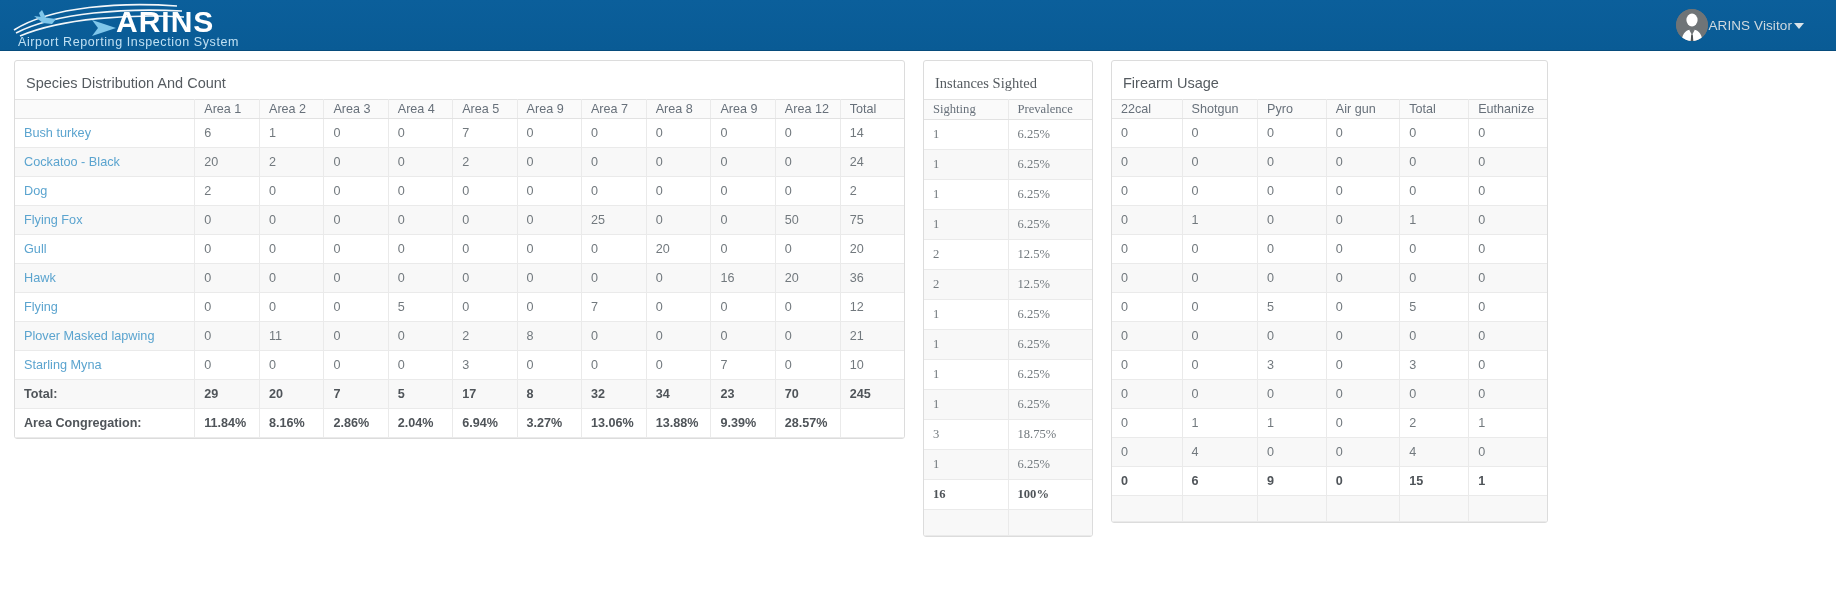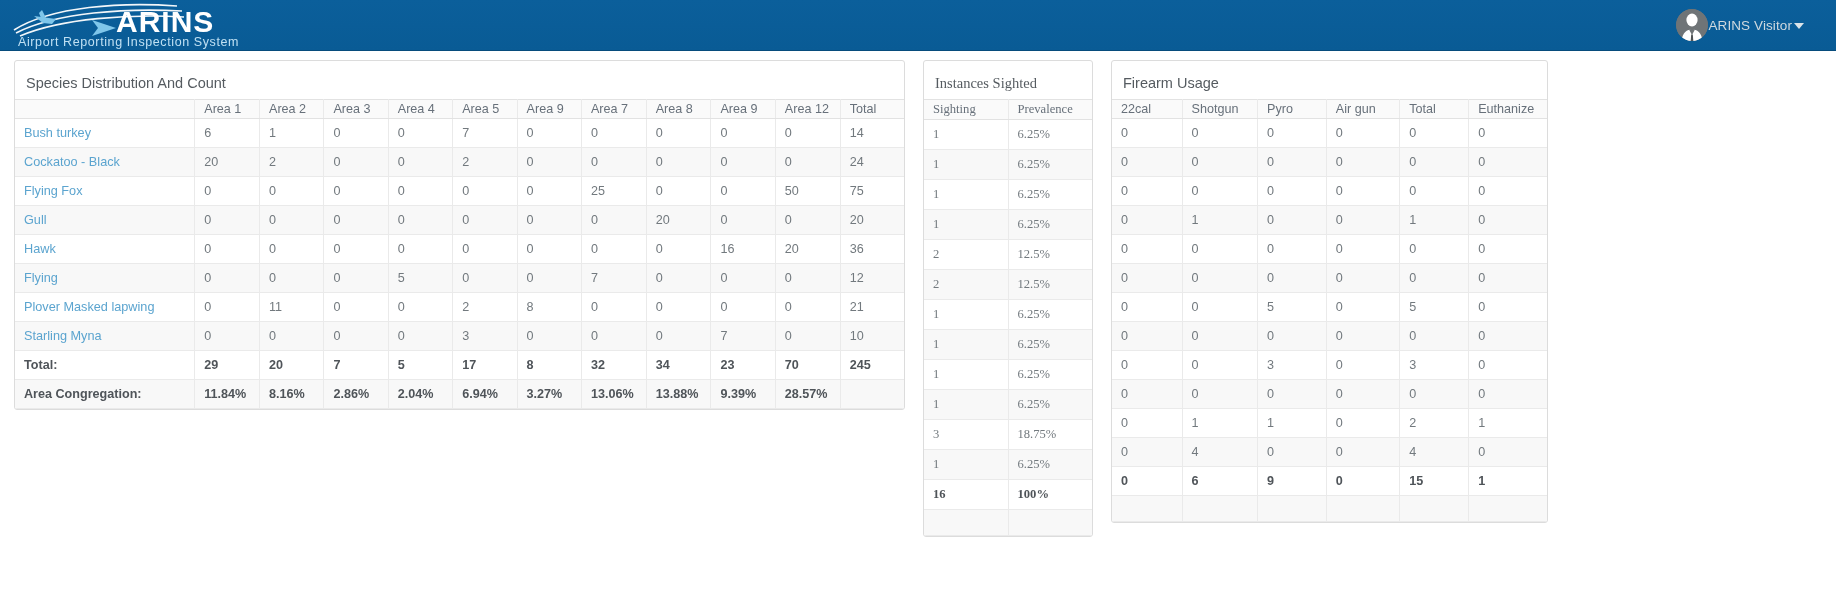--- a/index.html
+++ b/index.html
@@ -207,20 +207,34 @@
             <td>0</td>
             <td>2</td>
             <td>0</td>
             <td>0</td>
             <td>0</td>
             <td>0</td>
             <td>0</td>
             <td>24</td>
           </tr>
           <tr>
+            <td class="species"><a href="#">Dog</a></td>
+            <td>2</td>
+            <td>0</td>
+            <td>0</td>
+            <td>0</td>
+            <td>0</td>
+            <td>0</td>
+            <td>0</td>
+            <td>0</td>
+            <td>0</td>
+            <td>0</td>
+            <td>2</td>
+          </tr>
+          <tr>
             <td class="species"><a href="#">Flying Fox</a></td>
             <td>0</td>
             <td>0</td>
             <td>0</td>
             <td>0</td>
             <td>0</td>
             <td>0</td>
             <td>25</td>
             <td>0</td>
             <td>0</td>

